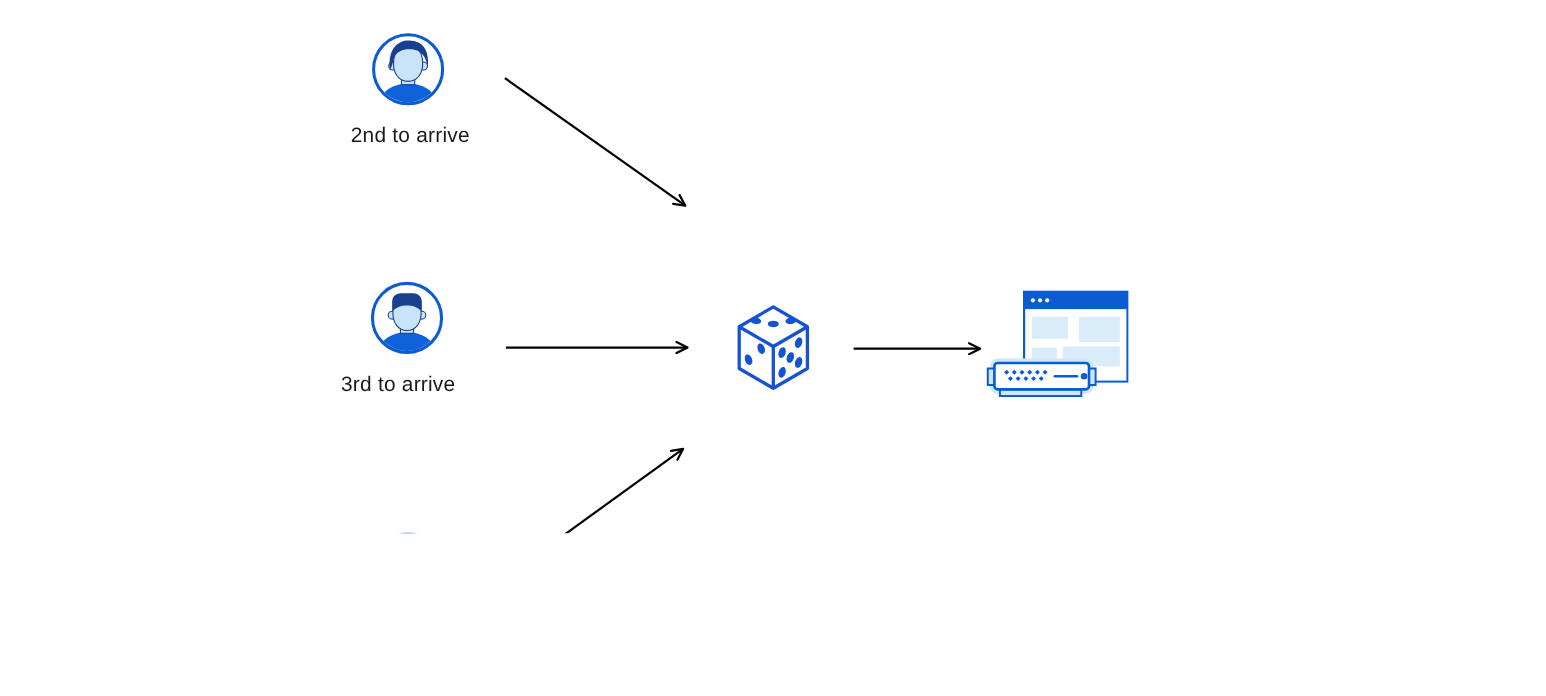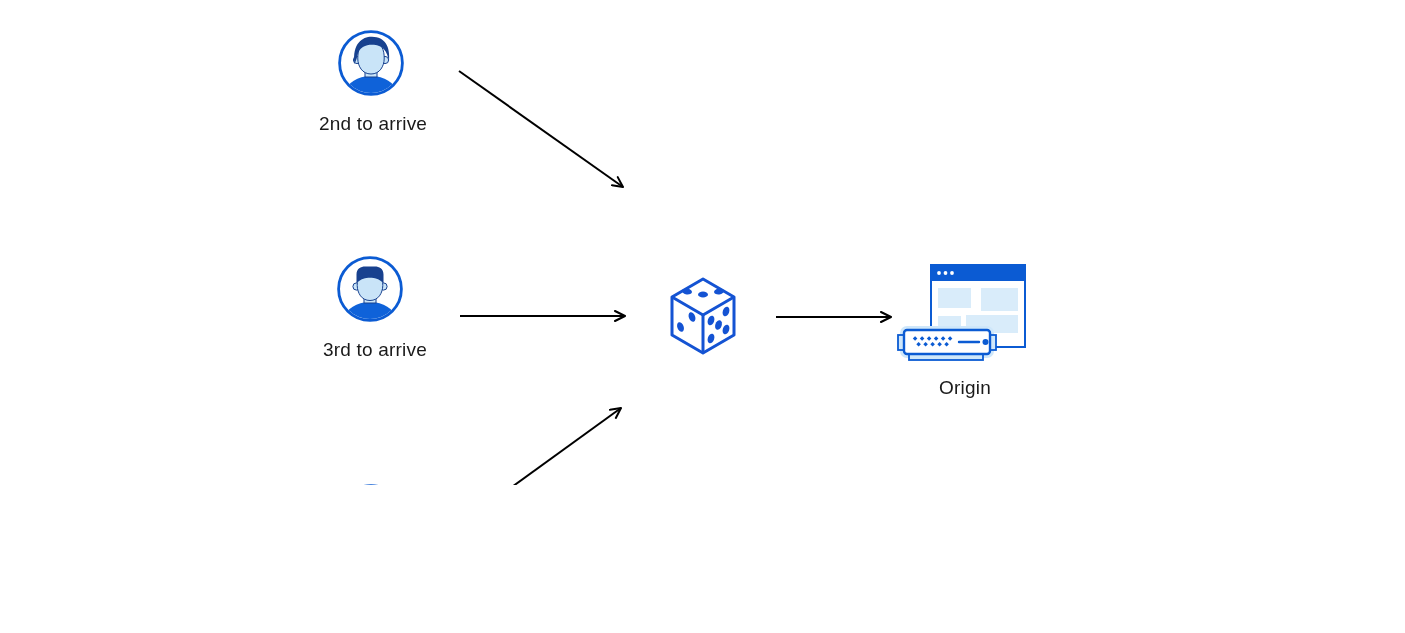--- a/index.html
+++ b/index.html
@@ -71,21 +71,21 @@
         <path d="M33,46 C18,46 8,54 5,66 L61,66 C58,54 48,46 33,46 Z" fill="#0f62d9"></path>
         <rect x="27" y="34" width="12" height="13" fill="#c9e4f8" stroke="#17418f" stroke-width="1"></rect>
         <circle cx="19.5" cy="30.5" r="3.6" fill="#c9e4f8" stroke="#17418f" stroke-width="1"></circle>
         <circle cx="46.5" cy="30.5" r="3.6" fill="#c9e4f8" stroke="#17418f" stroke-width="1"></circle>
         <path d="M33,13 C23,13 20,22 20.2,29.5 C20.4,37 24.5,44.5 33,44.5 C41.5,44.5 45.6,37 45.8,29.5 C46,22 43,13 33,13 Z" fill="#c9e4f8" stroke="#17418f" stroke-width="1"></path>
         <path d="M19.5,27 L19.5,18.5 C19.5,12.5 24,10.5 28,10.5 L38,10.5 C42,10.5 46.5,12.5 46.5,18.5 L46.5,27
                  C41,22.5 38,21.8 33,21.8 C28,21.8 25,22.5 19.5,27 Z" fill="#17418f"></path>
       </g>
     </svg>
   </div>
-  <div class="node-label" style="left:290px;top:339px">3rd to arrive</div>
+  <div class="node-label" style="left:277px;top:339px">3rd to arrive</div>
 
   <div class="abs" style="left:338px;top:484px">
     <svg width="66" height="66" viewBox="0 0 66 66">
       <defs>
           <clipPath id="clip-a3">
             <circle cx="33" cy="33" r="30"></circle>
           </clipPath>
         </defs>
       <circle cx="33" cy="33" r="31.4" fill="#ffffff" stroke="#0b5bd3" stroke-width="2.8"></circle>
       <g clip-path="url(#clip-a3)">
@@ -164,15 +164,14 @@
         <rect x="28" y="18.6" width="3.2" height="3.2" transform="rotate(45 29.6 20.2)"></rect>
         <rect x="35" y="18.6" width="3.2" height="3.2" transform="rotate(45 36.6 20.2)"></rect>
         <rect x="42" y="18.6" width="3.2" height="3.2" transform="rotate(45 43.6 20.2)"></rect>
         <rect x="49" y="18.6" width="3.2" height="3.2" transform="rotate(45 50.6 20.2)"></rect>
       </g>
       <line x1="63" y1="18" x2="83" y2="18" stroke="#0b5bd3" stroke-width="2.4" stroke-linecap="round"></line>
       <circle cx="89.5" cy="18" r="3" fill="#0b5bd3"></circle>
     </svg>
   </div>
 
-  <div class="node-label" style="left:880px;top:377px">Origin</div>
 
 </div>
 
 </body></html>

